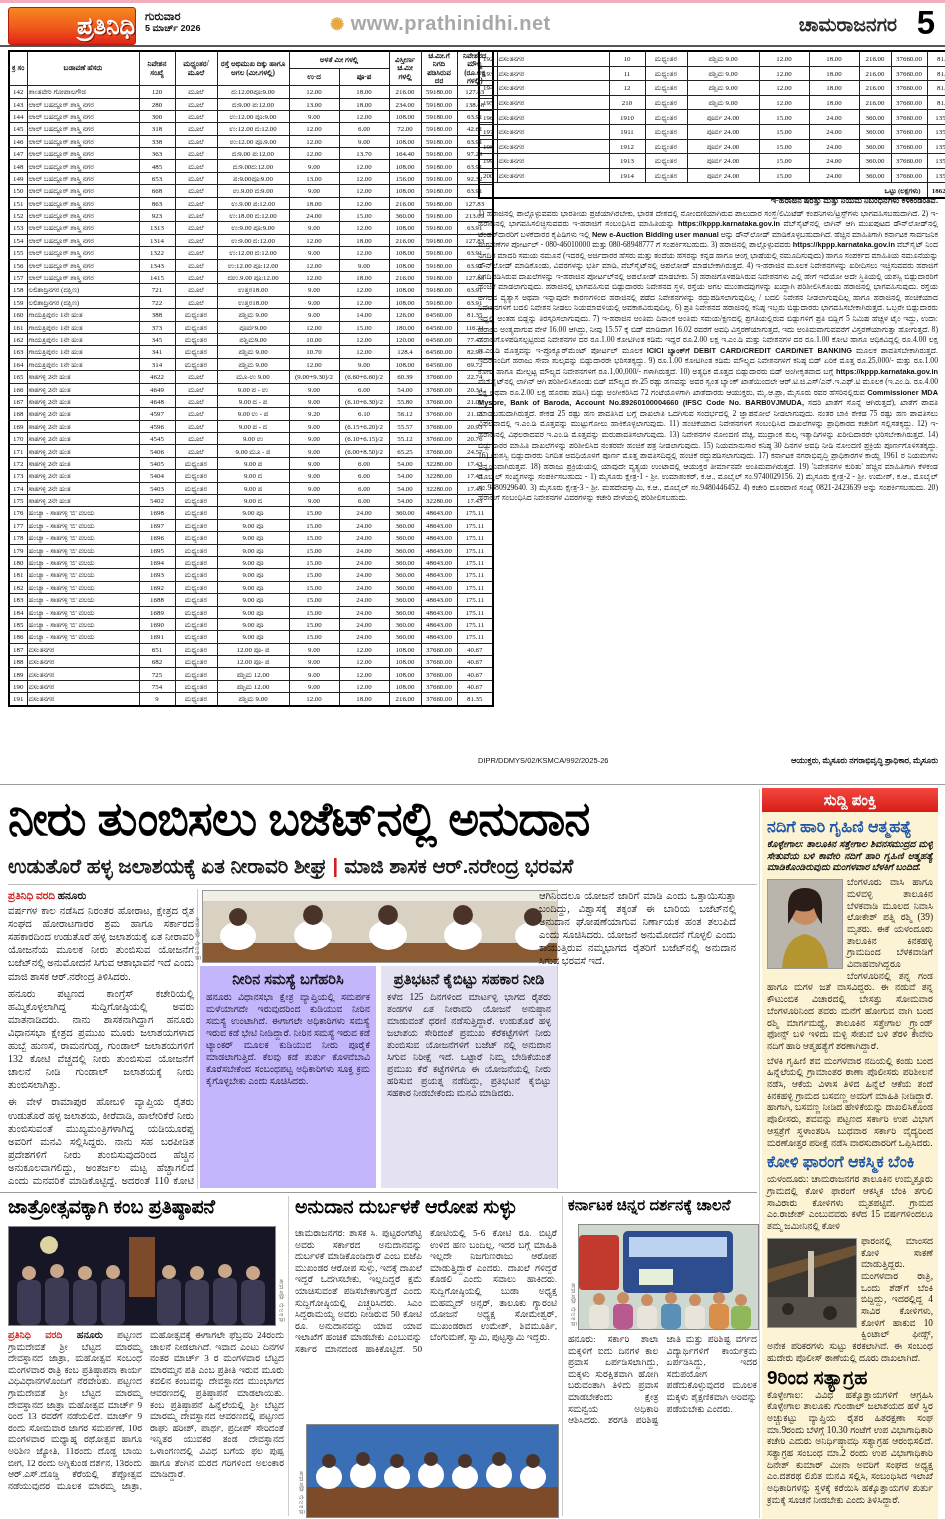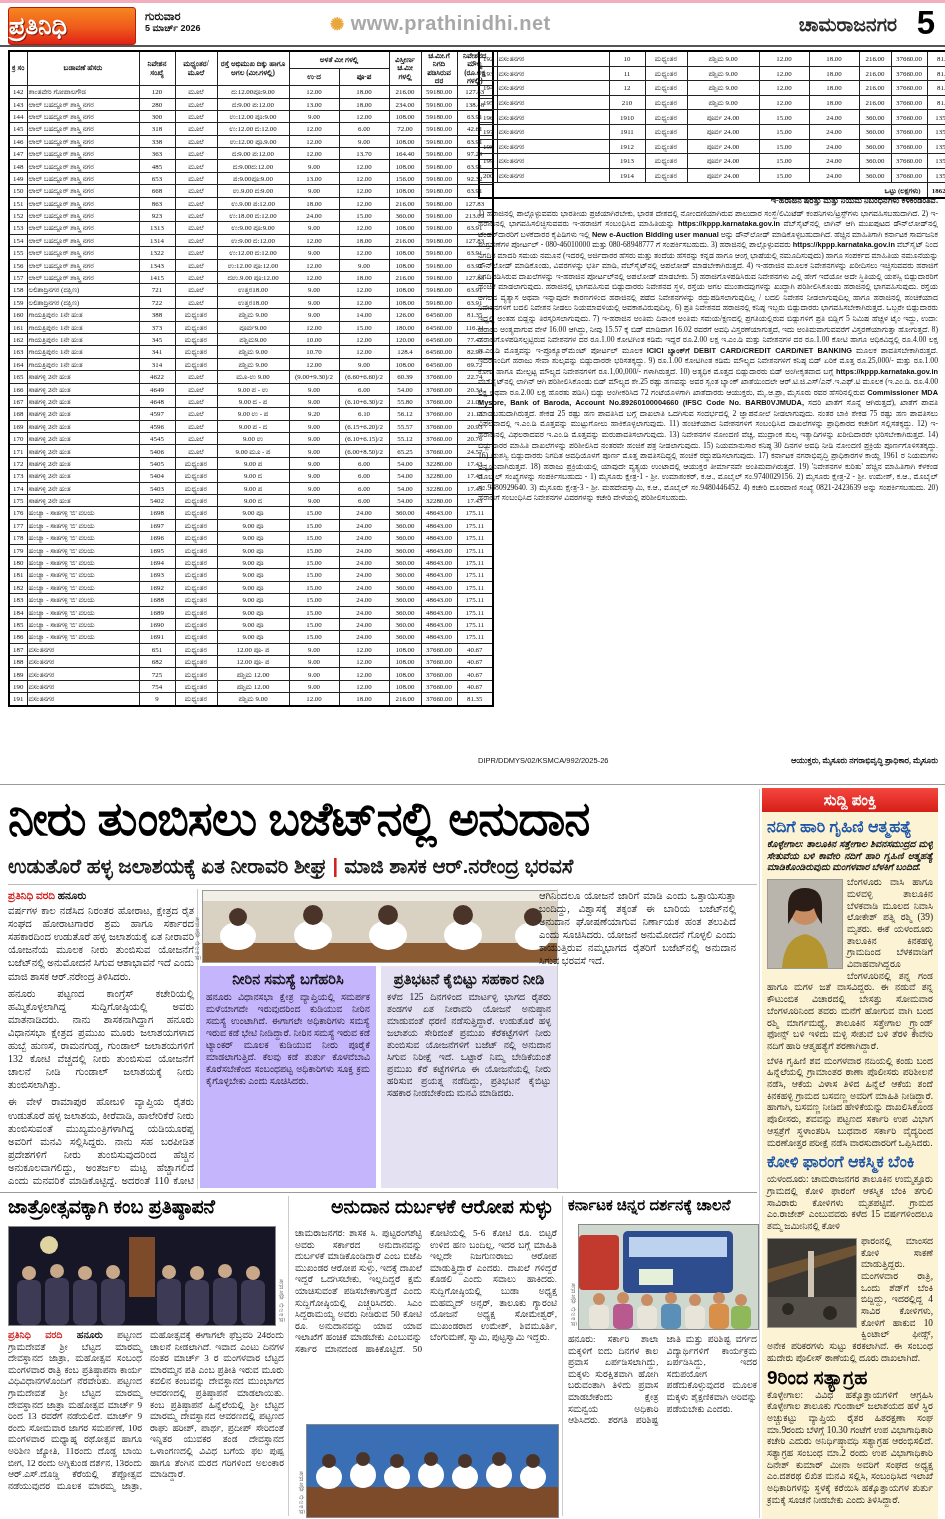--- a/index.html
+++ b/index.html
@@ -3,21 +3,21 @@
 <meta charset="utf-8">
 <style>
   html,body{margin:0;padding:0;background:#e9e9e9;}
   #page{position:relative;width:945px;height:1519px;background:#fff;overflow:hidden;
         font-family:"Liberation Serif",serif;color:#111;}
   .abs{position:absolute;}
   
   #topline{left:0;top:0;width:945px;height:3px;background:#f2aebd;}
   #logo{left:8px;top:7px;width:126px;height:36px;background:linear-gradient(180deg,#f6861f 0%,#ef5a1a 55%,#e02417 100%);
         border:1px solid #b71c0c;border-radius:3px;color:#fff;font-family:"Liberation Sans",sans-serif;
-        font-weight:bold;font-size:24px;text-align:left;line-height:36px;text-shadow:1px 1px 0 #7e1507;}
+        font-weight:bold;font-size:24px;text-align:right;line-height:36px;text-shadow:1px 1px 0 #7e1507;}
   #dateblock{left:145px;top:10px;font-family:"Liberation Sans",sans-serif;}
   #dateblock .d1{font-weight:bold;font-size:11px;}
   #dateblock .d2{font-size:9px;font-weight:bold;text-align:right;}
   #site{left:330px;top:12px;font-family:"Liberation Sans",sans-serif;font-weight:bold;font-size:20px;color:#a8a8a8;letter-spacing:.5px;}
   #site .spark{color:#e9a63c;font-size:17px;}
   #edition{right:48px;top:14px;font-weight:bold;font-size:19px;color:#2b2b2b;}
   #pgnum{right:10px;top:4px;font-family:"Liberation Sans",sans-serif;font-weight:bold;font-size:33px;color:#000;}
   #headrule{left:0;top:45px;width:945px;height:0;border-top:2px solid #555;}
   
   .atable{border-collapse:collapse;width:100%;table-layout:fixed;font-family:"Liberation Serif",serif;}
@@ -68,21 +68,21 @@
   .sbwrap{padding:3px 5px;}
   .sbh{color:#1b55a8;font-family:"Liberation Sans",sans-serif;font-weight:bold;font-size:16px;line-height:19px;margin:2px 0 3px 0;}
   .sbh.black{color:#000;font-size:19px;}
   .sbp{font-size:9.3px;line-height:11.7px;text-align:justify;margin:0 0 3px 0;}
   .sbp.lead{font-weight:bold;font-style:italic;}
   .fl{float:left;margin:2px 4px 2px 0;border:1px solid #999;background:#fff;}
   
   #botrule{left:0;top:1192px;width:757px;border-top:1px solid #9a9a9a;}
   .bh{position:absolute;font-family:"Liberation Sans",sans-serif;font-weight:bold;color:#000;}
   #b1h{left:8px;top:1196px;width:276px;font-size:19px;}
-  #b2h{left:295px;top:1196px;width:262px;font-size:19px;margin-left:36px;}
+  #b2h{left:295px;top:1196px;width:262px;font-size:19px;}
   #b3h{left:568px;top:1196px;width:190px;font-size:15px;}
   #b1photo{left:8px;top:1226px;width:266px;height:98px;border:1px solid #888;}
   #b1cred{left:277px;top:1228px;height:94px;}
   #b1body{left:8px;top:1330px;width:276px;height:186px;}
   #b2body{left:295px;top:1228px;width:262px;height:192px;}
   #b2photo{left:306px;top:1424px;width:251px;height:92px;border:1px solid #888;}
   #b2cred{left:297px;top:1426px;height:88px;}
   #b3photo{left:578px;top:1224px;width:179px;height:104px;border:1px solid #888;}
   #b3cred{left:569px;top:1226px;height:100px;}
   #b3body{left:568px;top:1334px;width:189px;height:182px;}

